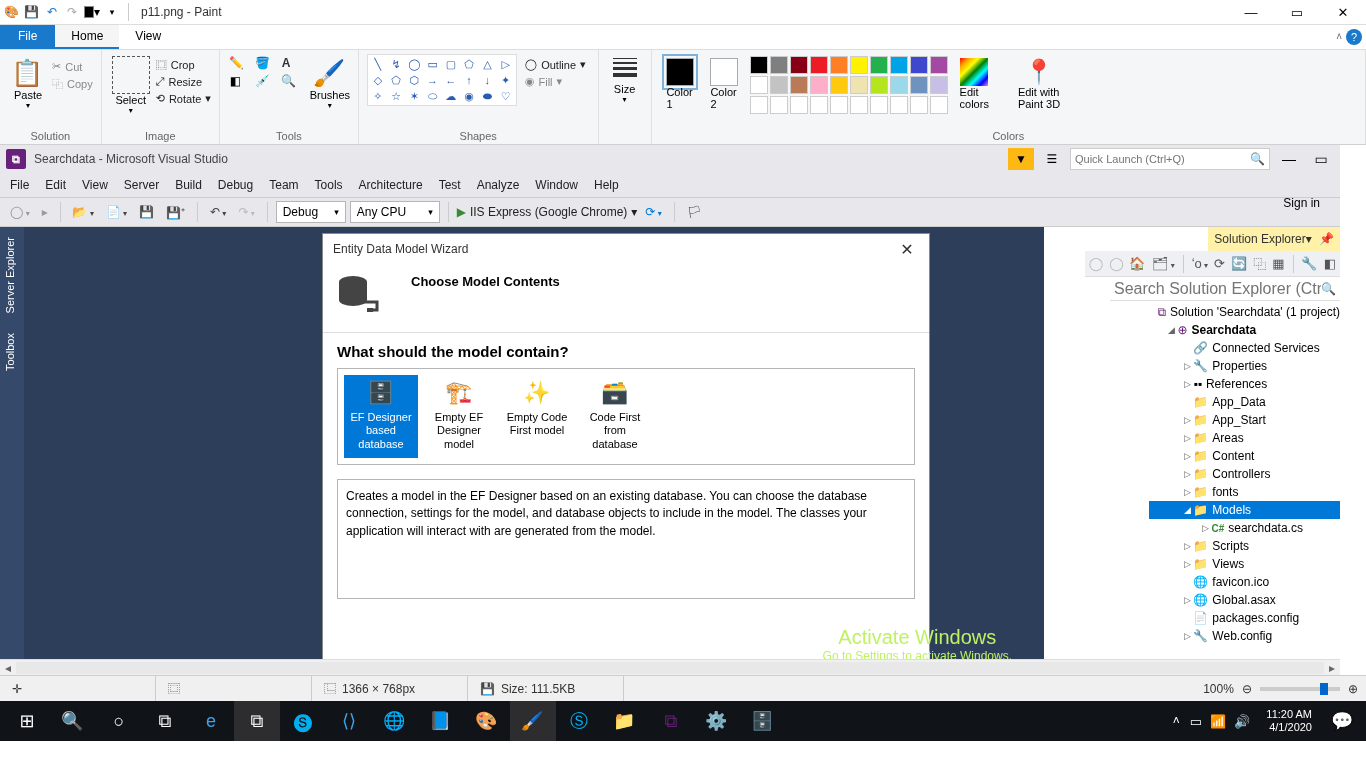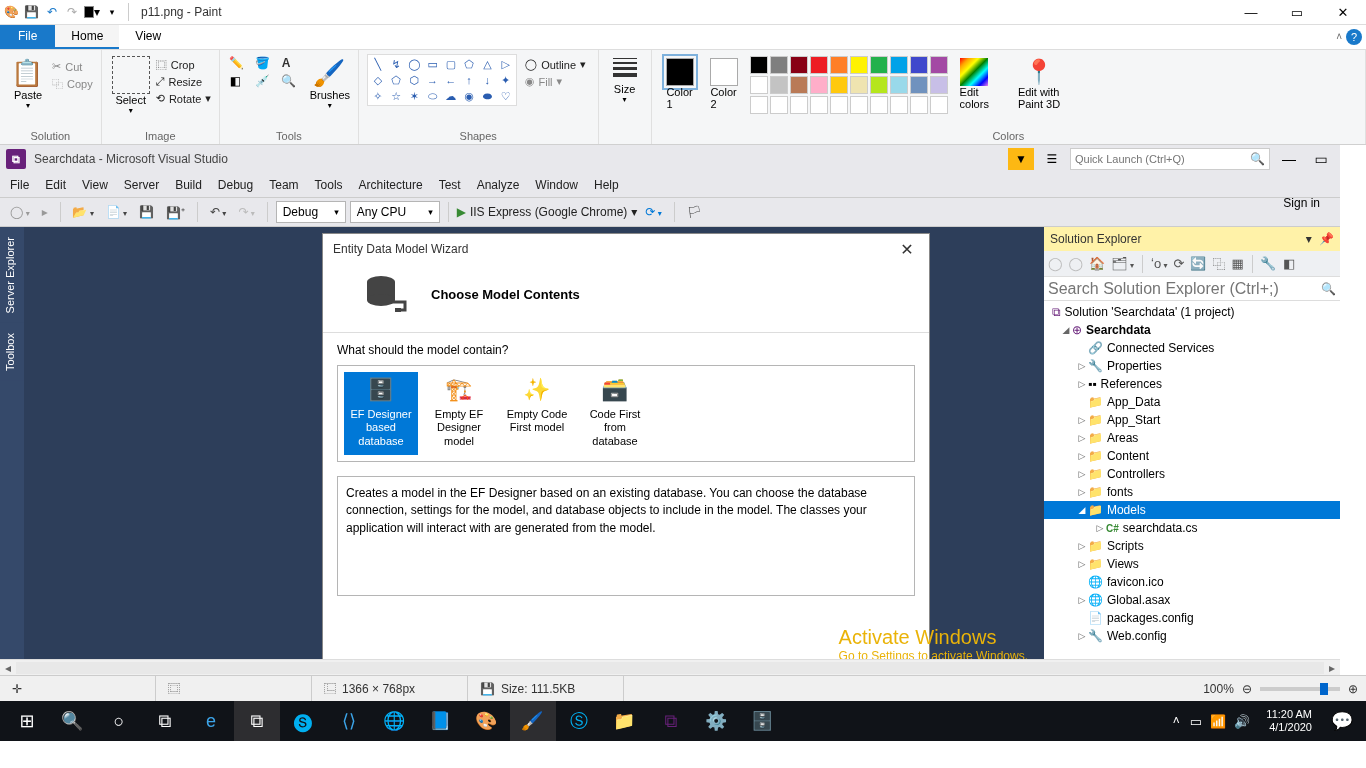--- a/index.html
+++ b/index.html
@@ -87,51 +87,51 @@
 
 
 .vs-body{ display:flex; height:440px;}
 .side-tabs{ width:24px; background:#35496a; display:flex; flex-direction:column; }
 .side-tab{ writing-mode:vertical-rl; transform:rotate(180deg); color:#fff; font-size:11px; padding:10px 4px; background:#35496a; cursor:pointer; text-align:center;}
 
 .canvas{ flex:1; background:#2d3e5a; position:relative;}
 .wizard{ position:absolute; left:298px; top:6px; width:608px; height:430px; background:#fff; border:1px solid #888;}
 .wizard-title{ height:30px; display:flex; align-items:center; padding:0 10px; font-size:12px; color:#333;}
 .wizard-close{ margin-left:auto; font-size:16px; cursor:pointer; font-family:Arial;width:24px;text-align:center;}
-.wizard-head{ padding:10px 14px 18px 14px; display:flex; align-items:center; gap:20px;margin-left:28px;}
+.wizard-head{ padding:10px 14px 18px 14px; display:flex; align-items:flex-start; gap:28px;}
 .wiz-icon{ width:46px; height:40px;}
 .wiz-heading{ font-weight:bold; font-size:13px;}
 .wiz-body{ padding:10px 14px; border-top:1px solid #ddd;}
-.wiz-question{ font-weight:normal; font-size:12px; margin-bottom:8px;}
+.wiz-question{ font-weight:bold; font-size:15px; margin-bottom:8px;}
 .wiz-options{ border:1px solid #b5b5b5; padding:6px; display:flex; gap:4px;}
 .wiz-opt{ width:74px; padding:4px 2px 6px 2px; text-align:center; font-size:11px; line-height:1.25; cursor:pointer; display:flex; flex-direction:column; align-items:center; gap:4px;}
 .wiz-opt.sel{ background:#0078d7; color:#fff;}
 .wiz-opt-icon{ font-size:22px;}
 .wiz-desc{ border:1px solid #b5b5b5; margin-top:14px; padding:8px; font-size:12px; line-height:1.45; height:120px;}
 
-.solution-explorer{ width:296px; display:flex; flex-direction:column; background:#fff;}
+.solution-explorer{ width:296px; display:flex; flex-direction:column; background:#fff;align-items:flex-end;}
 .se-title{ background:#fff2a8; height:24px; display:flex; align-items:center; padding:0 6px; font-size:12px; color:#333; position:relative;}
 .se-title-icons{ margin-left:auto; display:flex; gap:2px;}
 .pin{cursor:pointer;}
 .se-toolbar{ height:26px; background:#eef0f3; border-bottom:1px solid #ddd; display:flex; align-items:center; padding:0 4px; gap:6px;}
 .se-tool{ font-size:13px; color:#555; cursor:pointer;}
 .se-tool-sep{width:1px;height:18px;background:#ccc;margin:0 2px;}
 .se-search{ height:24px; border-bottom:1px solid #ddd; display:flex; align-items:center; padding:0 4px;}
 .se-search input{ border:none; outline:none; flex:1; font-size:16px; color:#888;}
 .se-tree{ flex:1; overflow:auto; padding:2px 0;}
 .tree-row{ display:flex; align-items:center; height:18px; font-size:12px; padding-left:4px; cursor:pointer; white-space:nowrap;}
 .tree-row.sel{ background:#0078d7; color:#fff;}
 .tw{width:12px; display:inline-block; text-align:center; font-size:9px; color:#666;}
 .tree-row.sel .tw{color:#fff;}
 .ic-folder{color:#d8a23a; margin-right:4px;}
 .tree-row.sel .ic-folder{color:#fff;}
 .ic-file{color:#666; margin-right:4px;}
 .ic-sln{color:#68217a; margin-right:4px;}
 .ic-cs{color:#388a34; font-weight:bold; margin-right:4px; font-size:10px;}
-.watermark{ position:absolute; right:16px; bottom:4px; color:#eab308;}
+.watermark{ position:absolute; right:32px; bottom:4px; color:#bef264;text-align:center;}
 .watermark .big{font-size:20px;}
 .watermark .small{font-size:12px;}
 
 
 .hscroll{ position:absolute; left:0; bottom:0; height:16px; width:1340px; background:#f0f0f0; border-top:1px solid #ddd;}
 .hscroll .track{position:absolute; left:16px; right:16px; top:2px; height:12px; background:#e8e8e8;}
 .hscroll .arrow{position:absolute; top:0; width:16px; height:16px; display:flex; align-items:center; justify-content:center; color:#666; cursor:pointer;}
 .hscroll .arrow.l{left:0;} .hscroll .arrow.r{right:0;}
 
 

